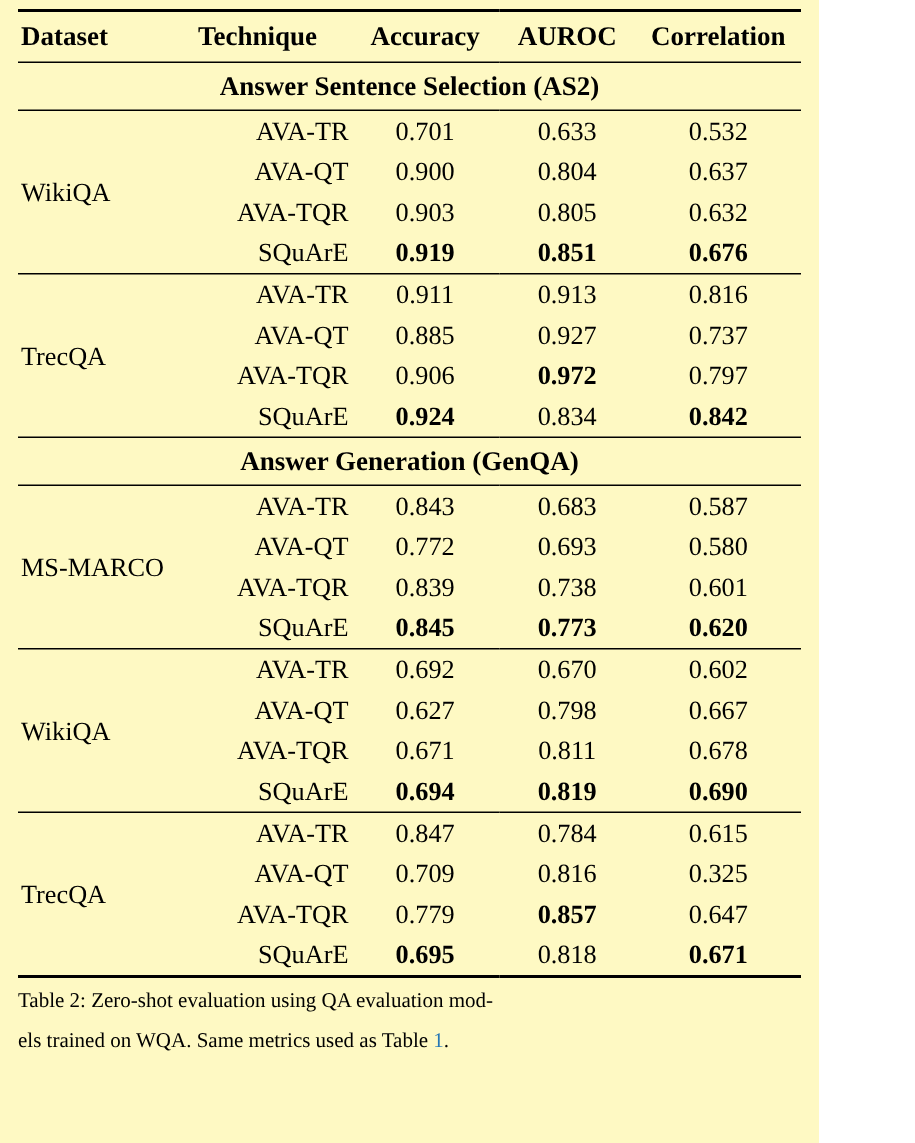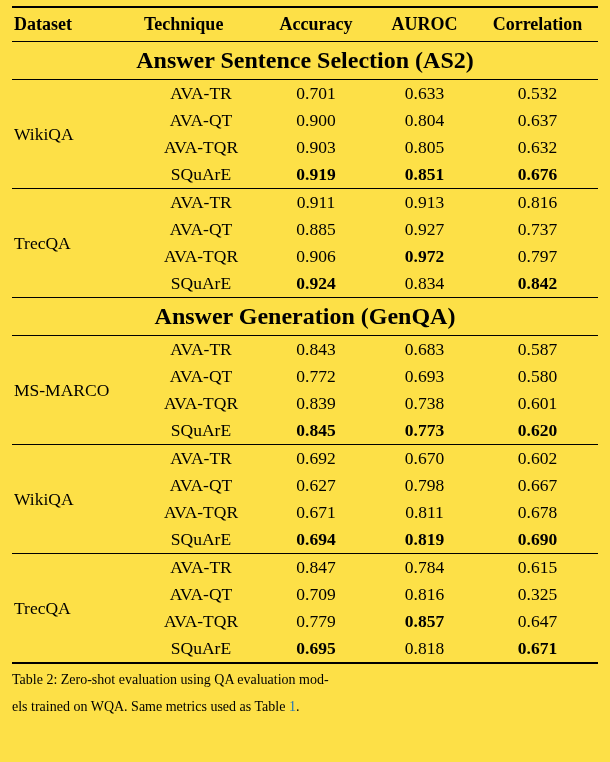--- a/index.html
+++ b/index.html
@@ -2,21 +2,21 @@
 <html><head>
 <meta charset="utf-8">
 <style>
   * { margin: 0; padding: 0; box-sizing: border-box; }
   html, body { background: #ffffff; }
   body {
     width: 610px; height: 762px; overflow: hidden;
     font-family: "Liberation Serif", "DejaVu Serif", serif;
     color: #000;
   }
-  .page { width: 610px; height: 762px; overflow: hidden; padding: 6px 12px 0 12px; background: #fde047; }
+  .page { width: 546px; height: 762px; overflow: hidden; padding: 6px 12px 0 12px; background: #fef9c3; }
 
   table.results {
     width: 100%;
     border-collapse: collapse;
     border-top: 2px solid #000;
     border-bottom: 2px solid #000;
     font-size: 17.5px;
   }
   col.c-dataset { width: 130px; }
   col.c-technique { width: 118px; }
@@ -29,28 +29,28 @@
     font-weight: bold;
     padding: 6px 2px;
     border-bottom: 1.5px solid #000;
     text-align: center;
     white-space: nowrap;
   }
   tr.header th.left { text-align: left; }
 
   td { padding: 3px 2px; vertical-align: middle; }
   td.dataset { text-align: left; white-space: nowrap; }
-  td.technique { text-align: center; white-space: nowrap; font-family: Liberation Serif, serif; }
+  td.technique { text-align: right; white-space: nowrap; font-family: Liberation Serif, serif; }
   td.num { text-align: center; }
   td.bold { font-weight: bold; }
 
   tr.section td {
     text-align: center;
     font-weight: bold;
-    font-size: 24px;
+    font-size: 18px;
     padding: 5px 2px;
     border-top: 1.5px solid #000;
     border-bottom: 1.5px solid #000;
   }
   tr.group-sep td { border-top: 1px solid #000; }
 
   .caption {
     margin-top: 2px;
     font-size: 14px;
     line-height: 27px;

